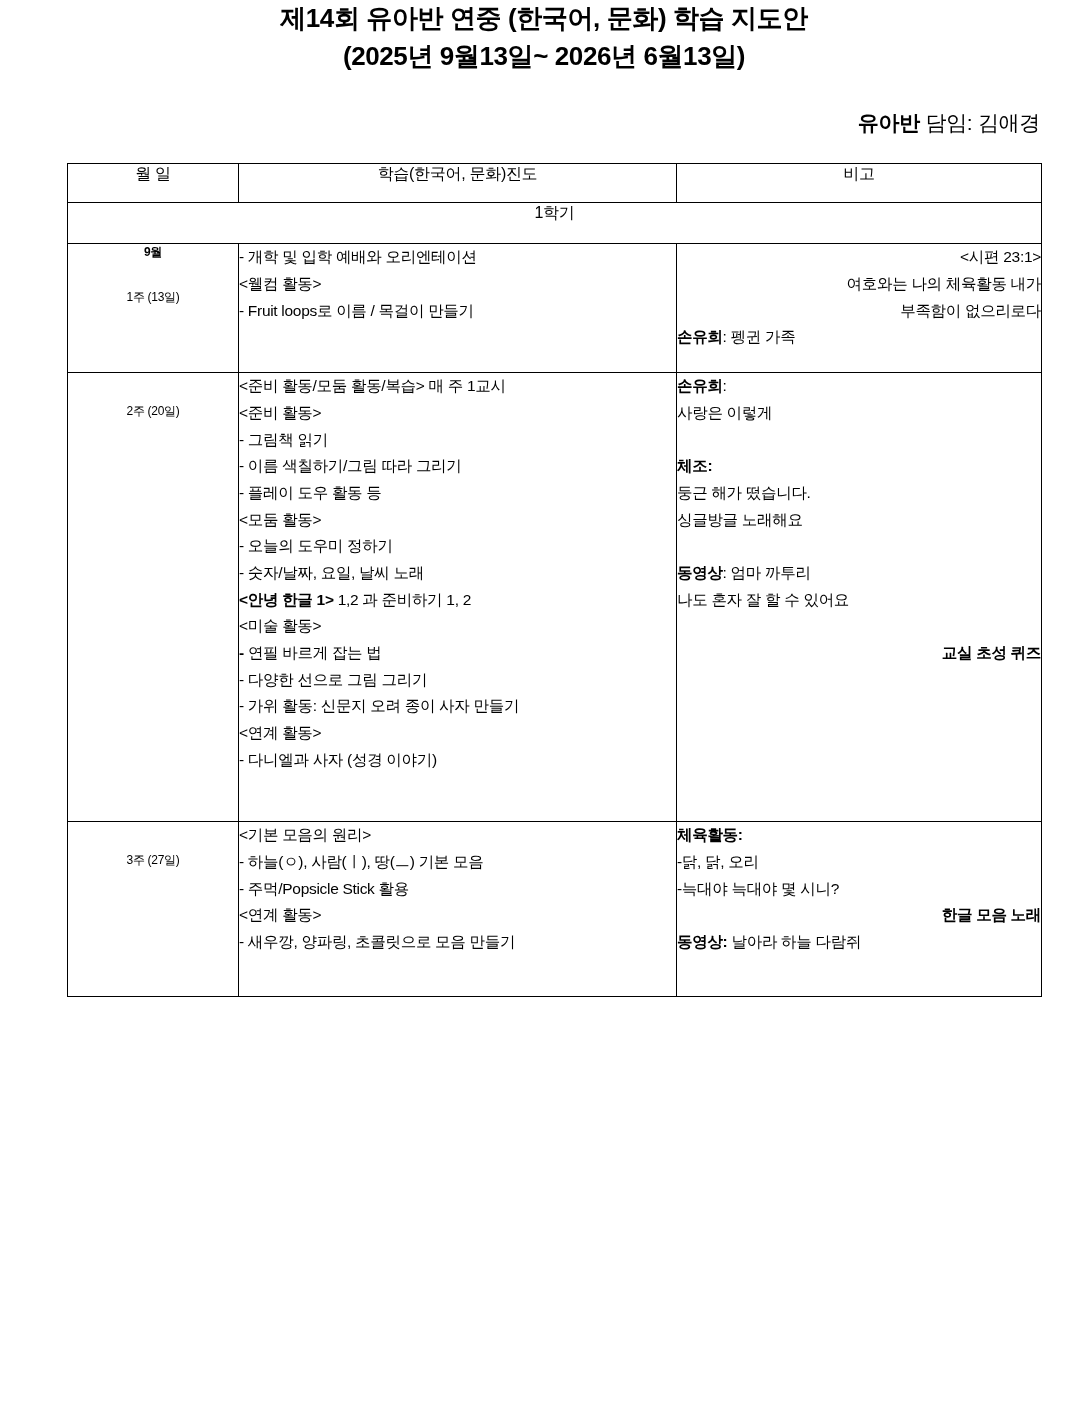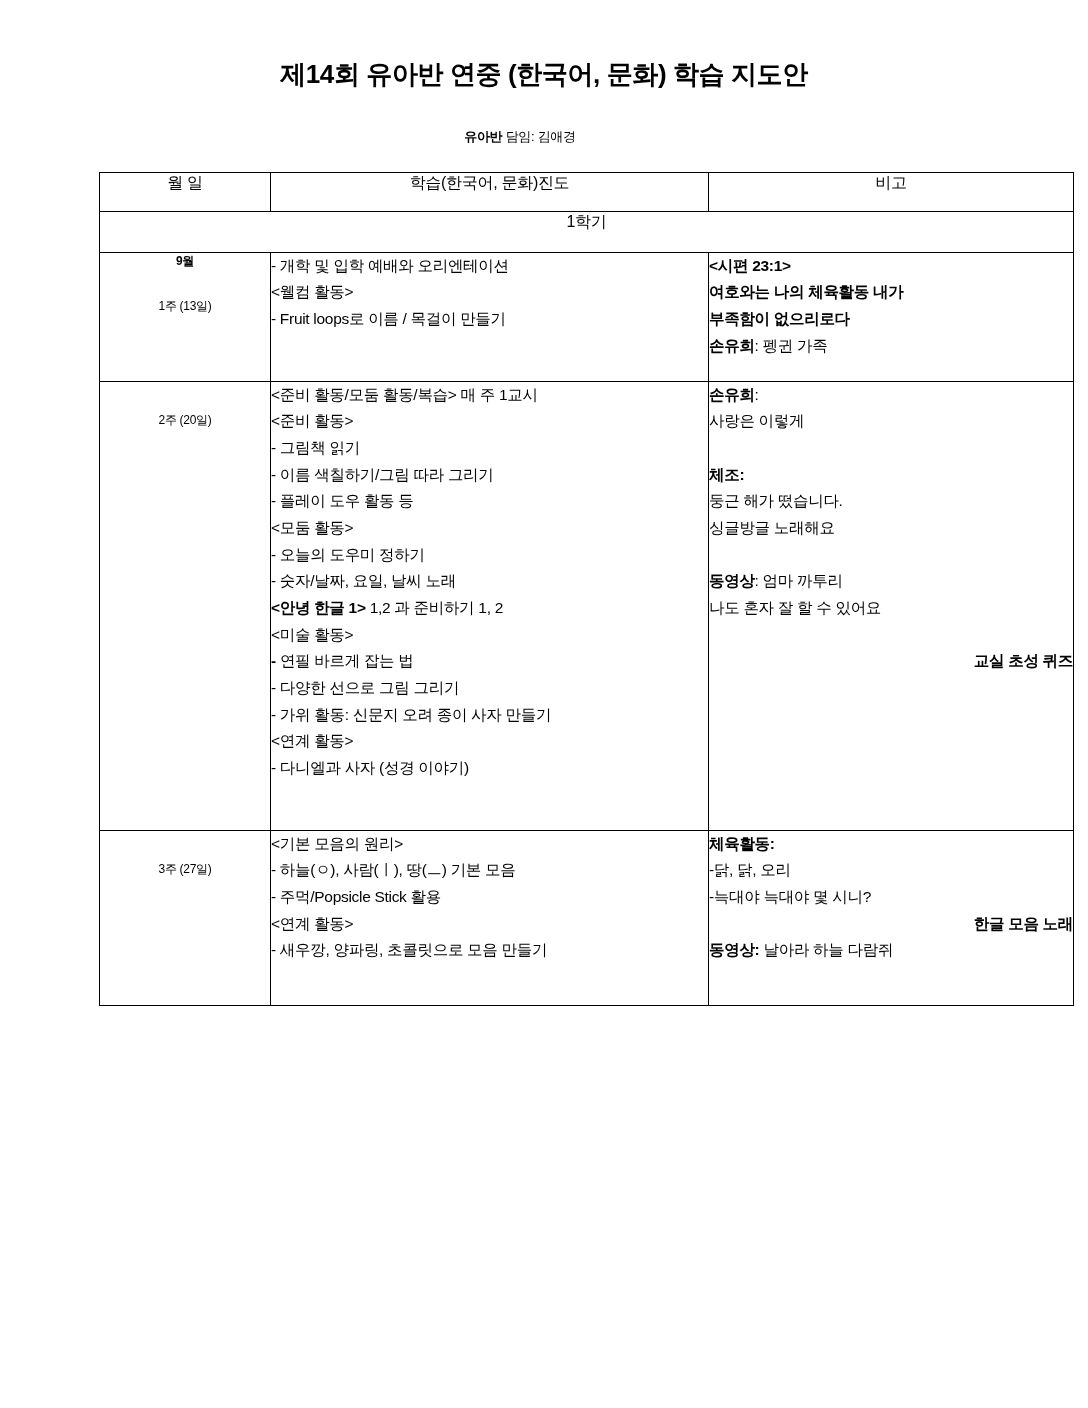--- a/index.html
+++ b/index.html
@@ -22,39 +22,38 @@
     padding: 0;
     position: relative;
   }
   .doc-title {
     text-align: center;
     font-size: 26px;
     font-weight: bold;
     line-height: 1.45;
     letter-spacing: -0.4px;
     margin: 0;
-    padding-top: 56px;
   }
   .doc-title .line2 {
     display: block;
   }
   .teacher-line {
-    text-align: center;
-    font-size: 13px;
+    text-align: right;
+    font-size: 21px;
     padding-right: 48px;
     padding-top: 34px;
     letter-spacing: -0.3px;
   }
   .teacher-line .cls {
     font-weight: bold;
   }
   table.plan {
     border-collapse: collapse;
     table-layout: fixed;
-    margin-left: 99px;
+    margin-left: 67px;
     margin-top: 26px;
     width: 974px;
     font-size: 15.5px;
   }
   table.plan td, table.plan th {
     border: 1.6px solid #000000;
     padding: 0;
     vertical-align: top;
     font-weight: normal;
     letter-spacing: -0.3px;
@@ -109,34 +108,35 @@
   td.body .ln .bb {
     font-weight: bold;
     text-align: center;
   }
   td.note {
     padding: 11px 8px 13px 10px;
     line-height: 1.72;
   }
   td.note .ln { white-space: pre-wrap; }
   td.note .ln.b { font-weight: bold; text-align: right; }
-  td.note .ln.c { text-align: left; font-weight: bold; }
+  td.note .ln.c { text-align: right; font-weight: normal; }
   td.note .ln .bb { font-weight: bold; }
   td.note .ln.blank { height: 1.72em; }
   .row1 td { height: 128px; }
   .row2 td { height: 418px; }
   .row3 td { height: 144px; }
 </style>
 </head>
 <body>
 
 <div class="page">
 
   <div class="doc-title">
     <span>제14회  유아반 연중 (한국어, 문화) 학습 지도안</span>
+    <span class="line2">(2025년 9월13일~ 2026년 6월13일)</span>
   </div>
 
   <div class="teacher-line">
     <span class="cls">유아반</span><span> 담임: 김애경</span>
   </div>
 
   <table class="plan">
     <colgroup>
       <col class="c1">
         <col class="c2">

